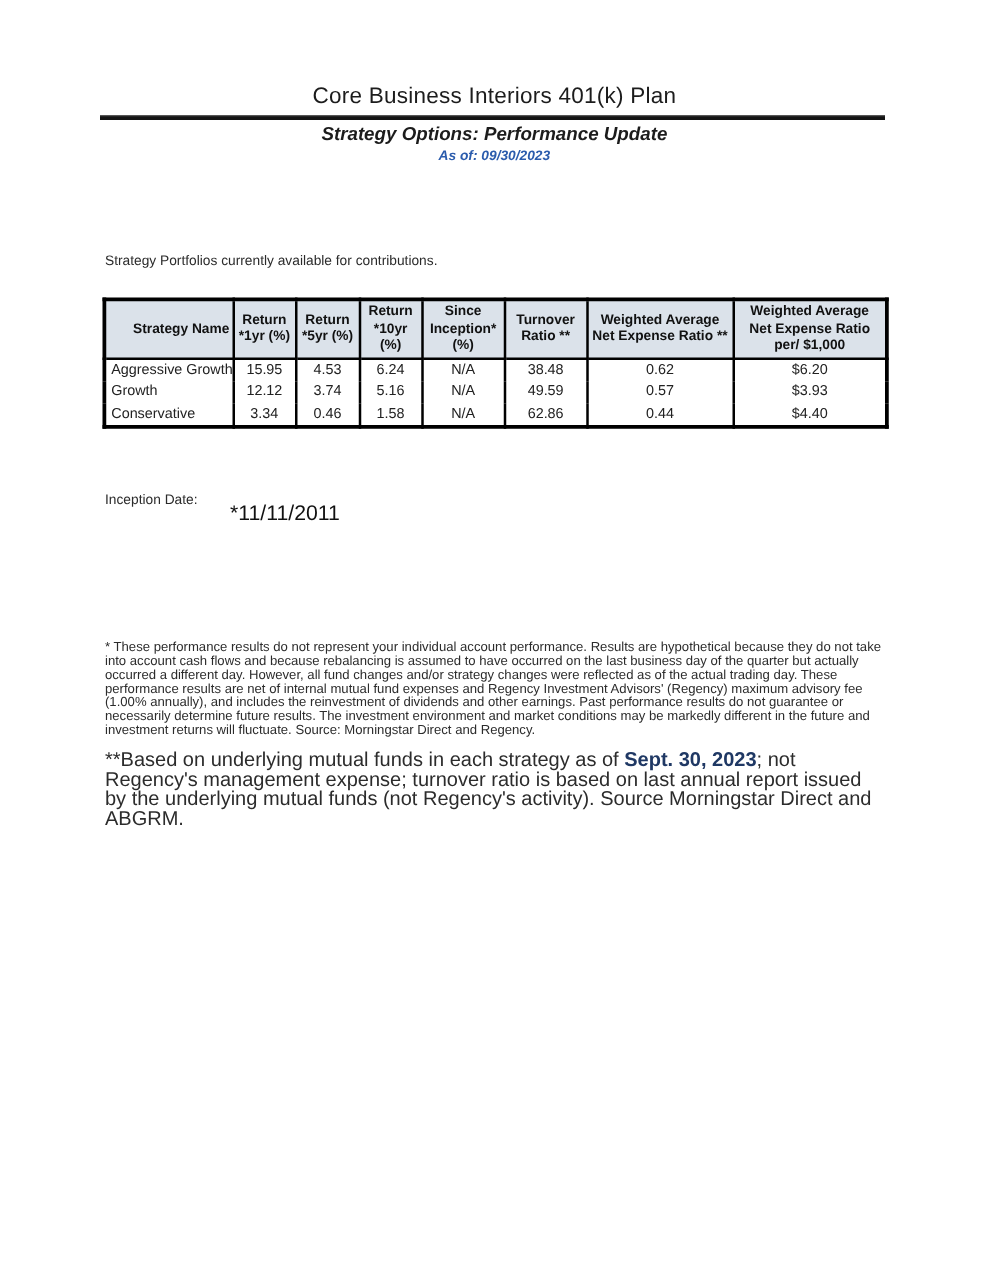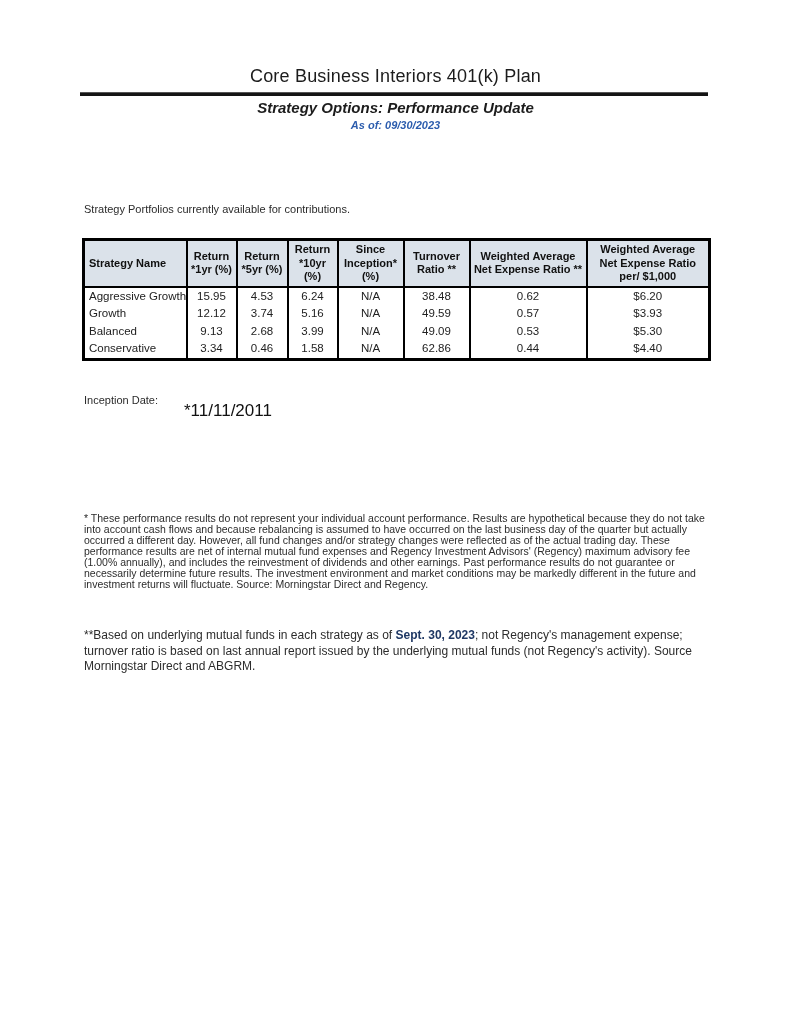--- a/index.html
+++ b/index.html
@@ -80,21 +80,21 @@
     font-size: 11px;
     font-weight: bold;
     text-align: center;
     vertical-align: middle;
     white-space: pre-line;
     height: 46px;
     line-height: 13.5px;
     padding: 2px 2px;
     color: #111;
   }
-  .perf-table th.first { text-align: left; padding-left: 4px; }
+  .perf-table th.first { text-align: right; padding-left: 4px; }
   .perf-table td {
     border-left: 2px solid #000;
     border-right: 2px solid #000;
     border-top: 0; border-bottom: 0;
     text-align: center;
     height: 17.6px;
     line-height: 17.6px;
     padding: 0 2px;
     color: #222;
     overflow: hidden;
@@ -119,23 +119,23 @@
   .footnote-1 {
     position: absolute;
     top: 513px; left: 84px;
     width: 625px;
     font-size: 10.5px;
     line-height: 11px;
     color: #2c2c2c;
   }
   .footnote-2 {
     position: absolute;
-    top: 628px; left: 84px;
+    top: 601px; left: 84px;
     width: 625px;
-    font-size: 12px;
+    font-size: 16px;
     line-height: 15.6px;
     color: #2c2c2c;
   }
   .footnote-2 .hl-date { font-weight: bold; color: #1f3864; }
 
   
   .footer-text {
     position: absolute;
     top: 897px; left: 84px;
     font-size: 11px;
@@ -232,30 +232,20 @@
         <td class="first">Growth</td>
         <td>12.12</td>
         <td>3.74</td>
         <td>5.16</td>
         <td>N/A</td>
         <td>49.59</td>
         <td>0.57</td>
         <td>$3.93</td>
       </tr>
       <tr>
-        <td class="first">Balanced</td>
-        <td>9.13</td>
-        <td>2.68</td>
-        <td>3.99</td>
-        <td>N/A</td>
-        <td>49.09</td>
-        <td>0.53</td>
-        <td>$5.30</td>
-      </tr>
-      <tr>
         <td class="first">Conservative</td>
         <td>3.34</td>
         <td>0.46</td>
         <td>1.58</td>
         <td>N/A</td>
         <td>62.86</td>
         <td>0.44</td>
         <td>$4.40</td>
       </tr>
     </tbody>

